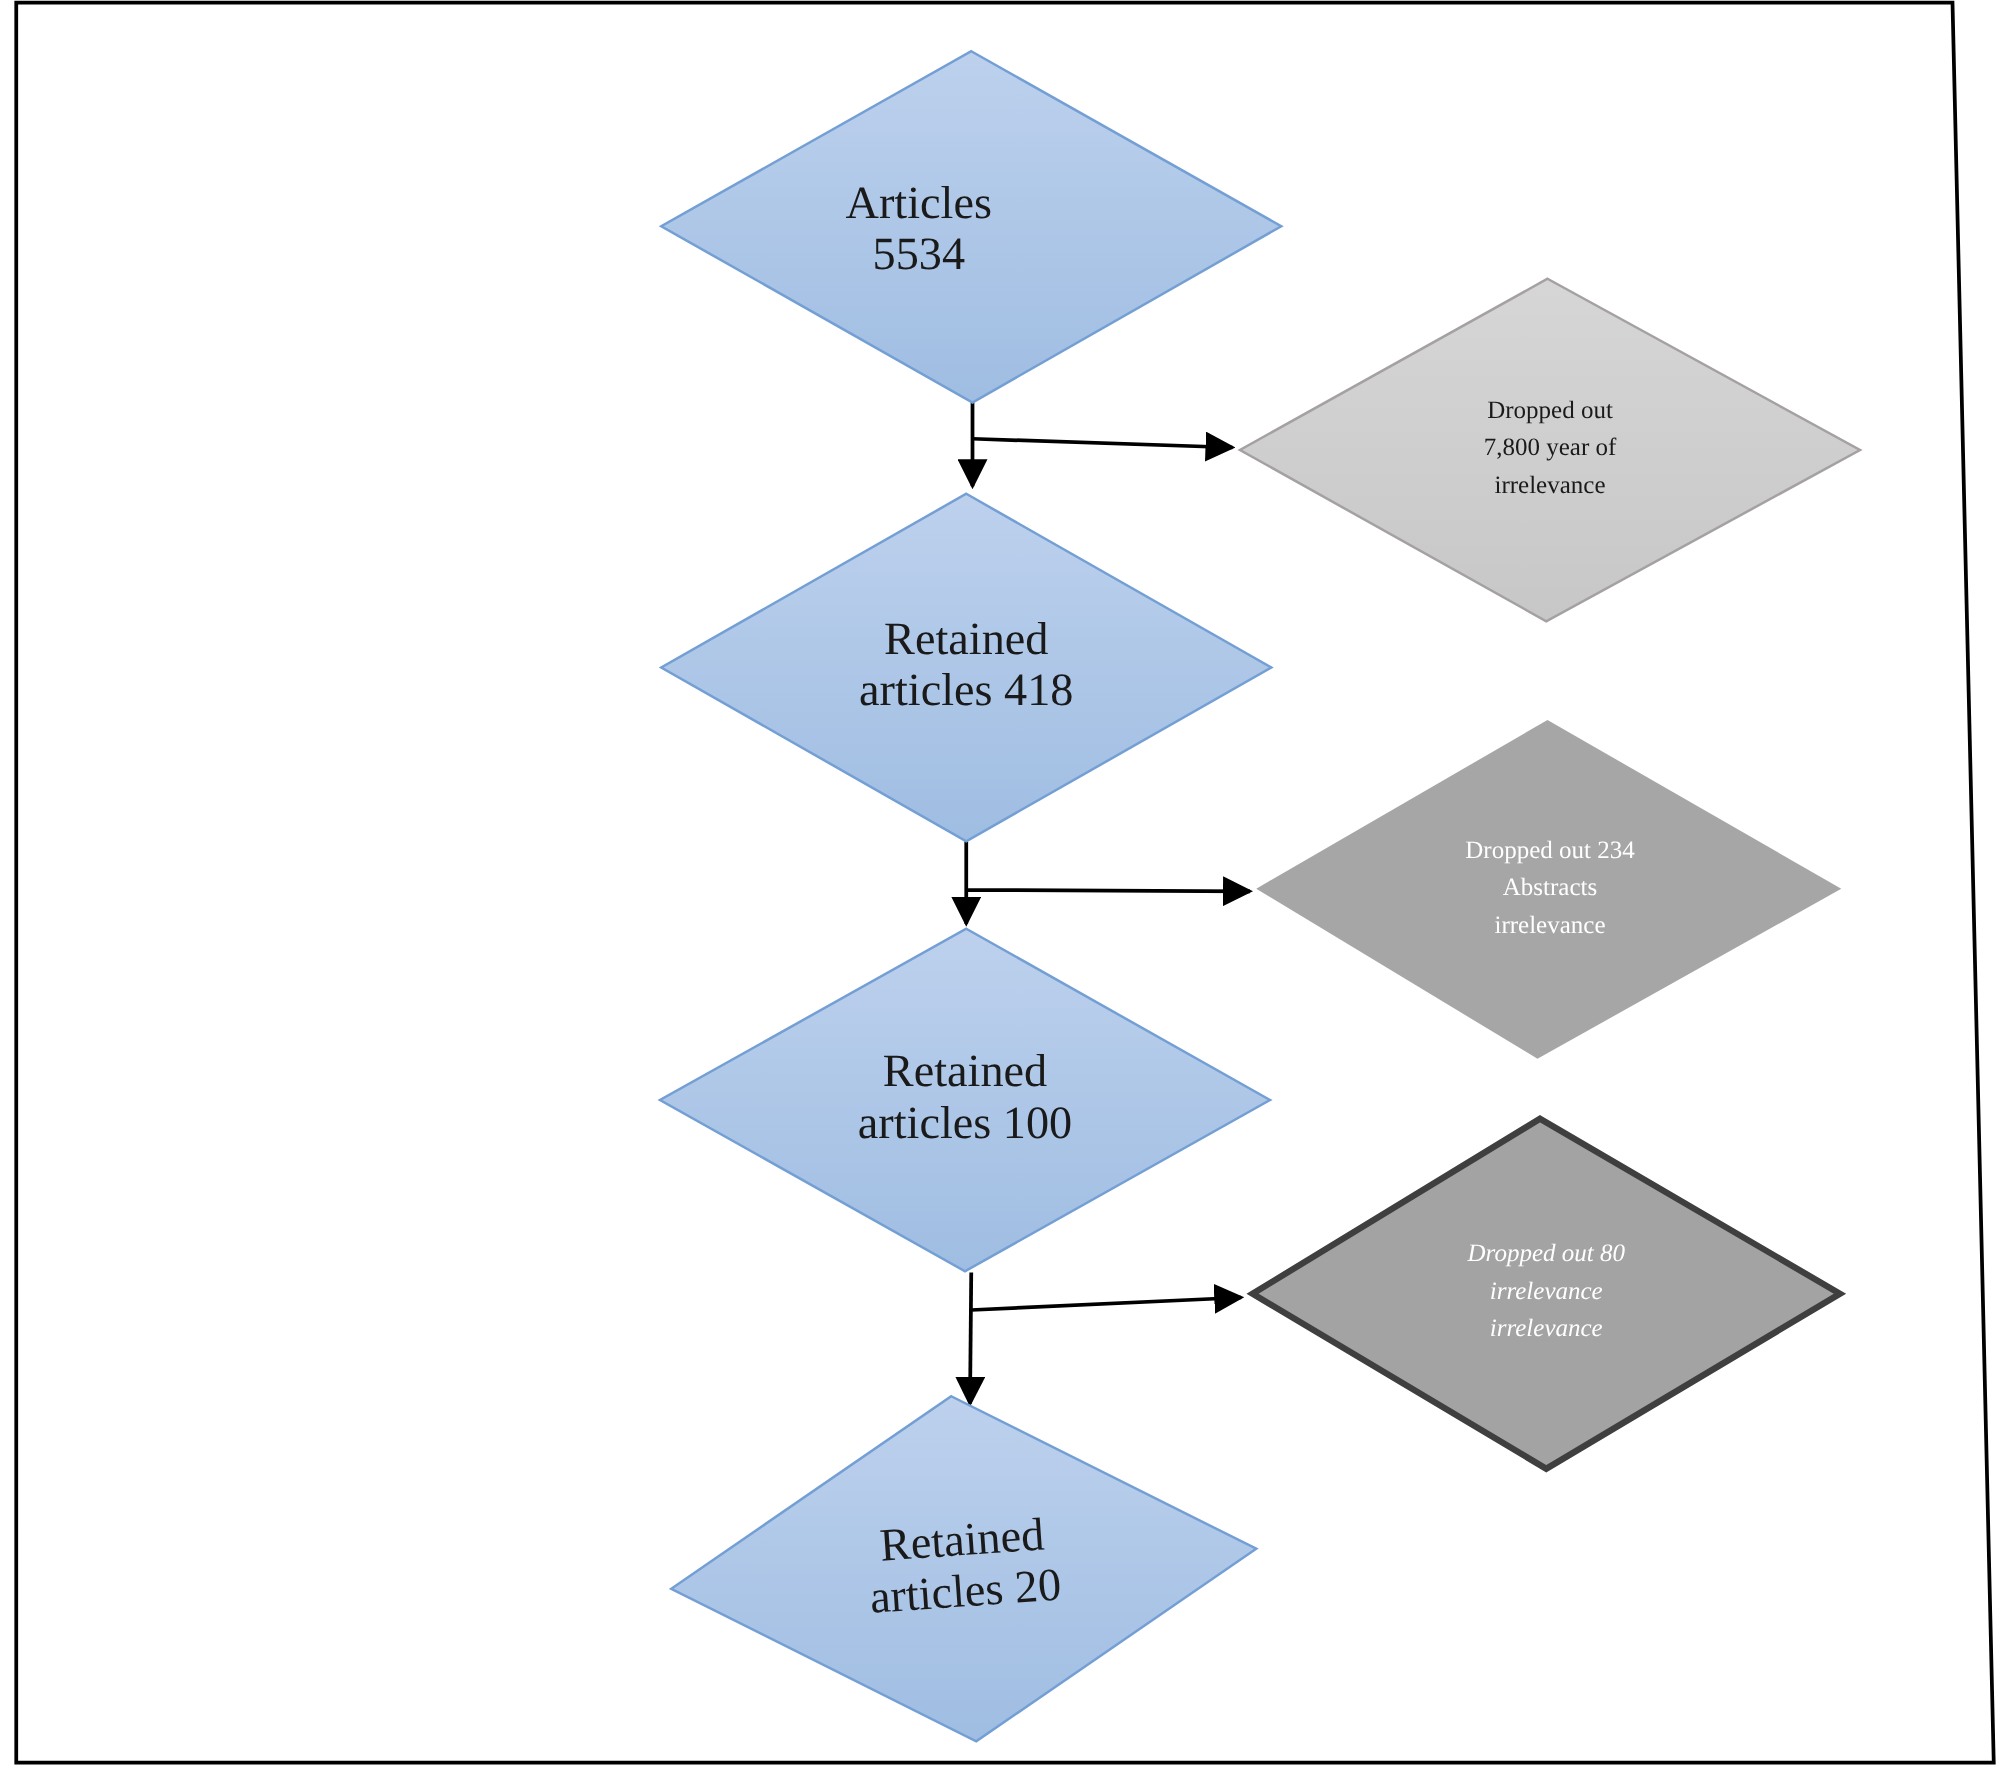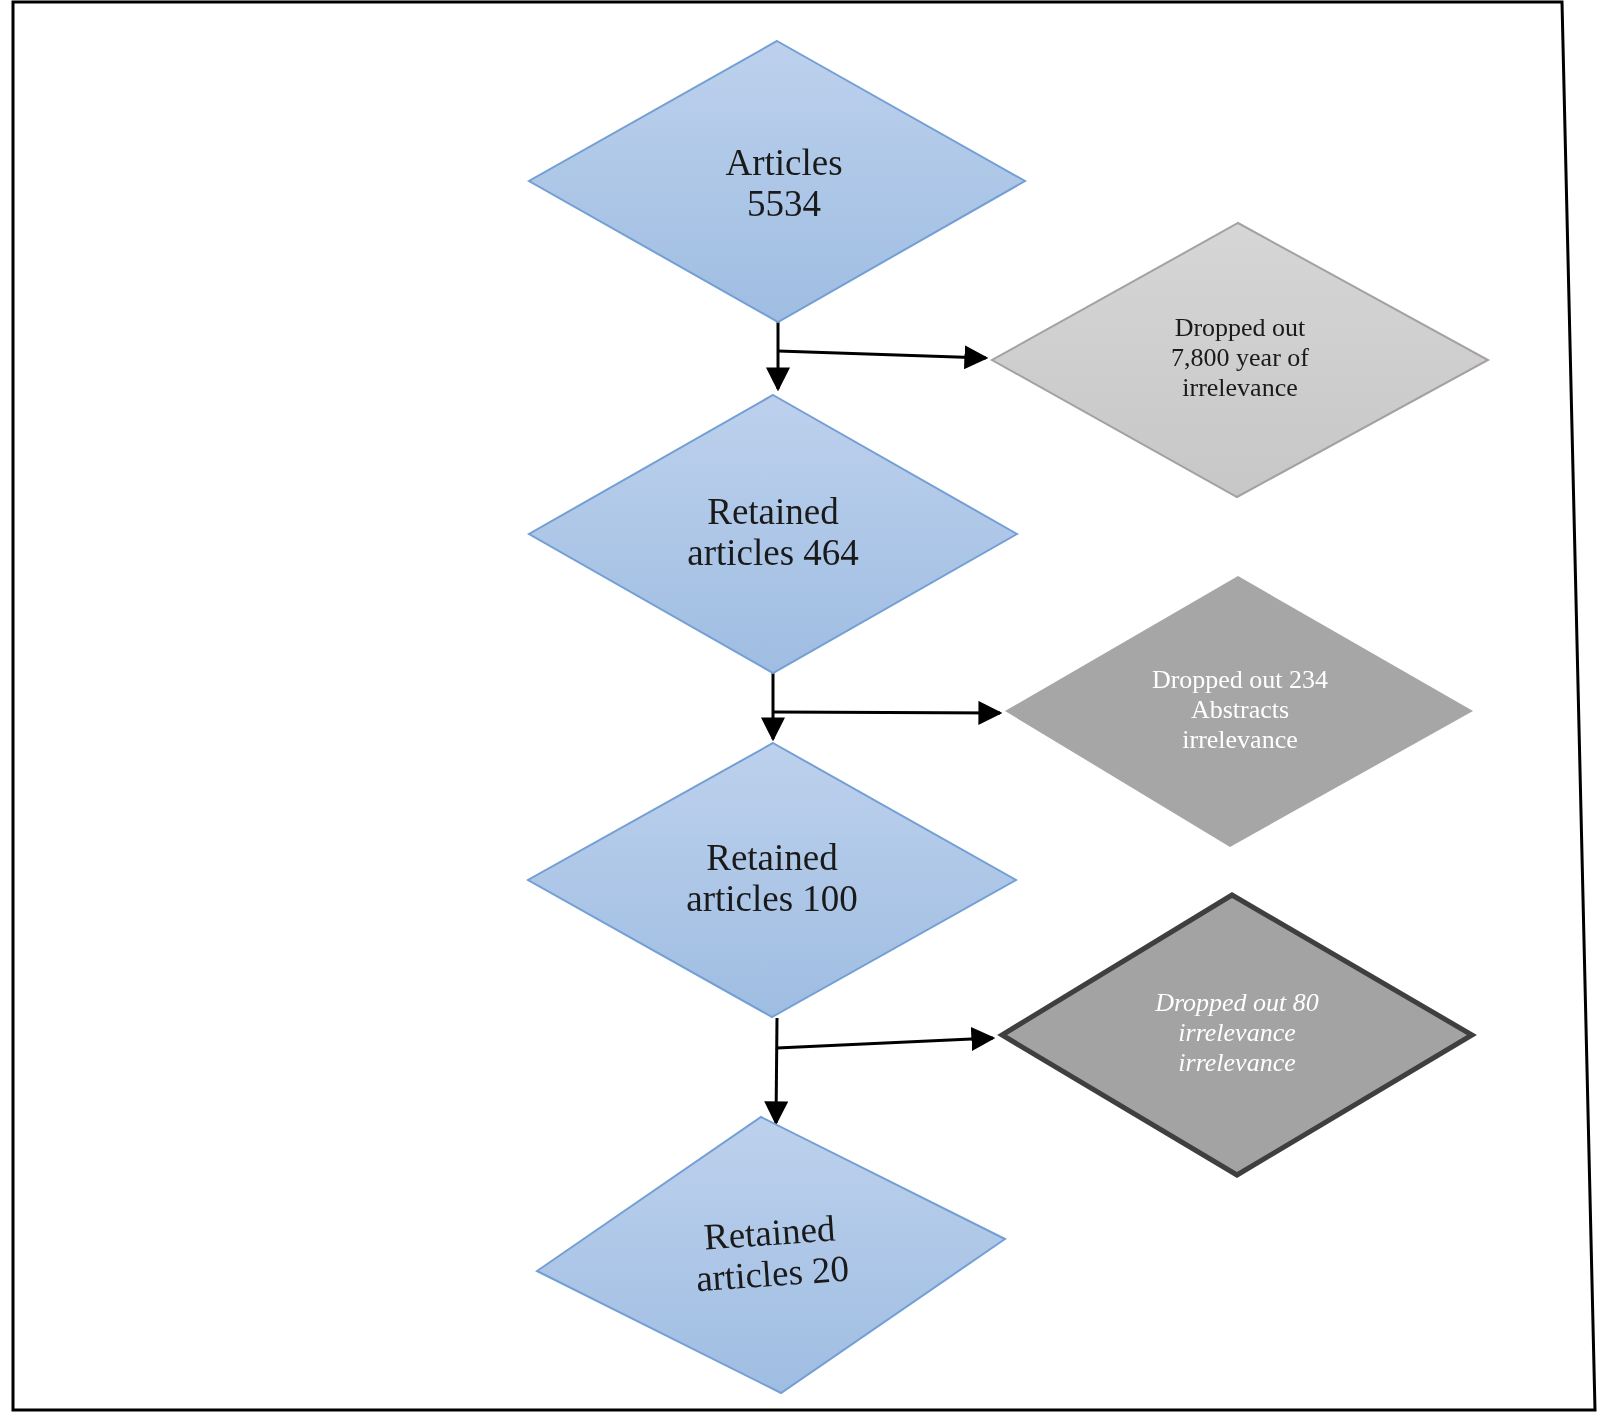--- a/index.html
+++ b/index.html
@@ -7,21 +7,21 @@
     width:1600px;height:1414px;background:#ffffff;position:relative;overflow:hidden;
     font-family:"Liberation Serif","DejaVu Serif",serif;
   }
   #diagram-svg{position:absolute;left:0;top:0;}
   .node-label{
     position:absolute;transform:translate(-50%,-50%);text-align:center;
     color:#1a1a1a;white-space:nowrap;pointer-events:none;
   }
   .node-label span{display:block;}
   .blue-label{font-size:37px;line-height:41px;}
-  .gray-label{font-size:26px;line-height:30px;}
+  .gray-label{font-size:20px;line-height:30px;}
   .white-text{color:#ffffff;}
   .rot-neg4{transform:translate(-50%,-50%) rotate(-4deg);}
 </style>
 </head>
 <body>
 
 <svg id="diagram-svg" width="1600" height="1414" viewBox="0 0 1600 1414">
   <defs>
     <linearGradient id="gradBlue" x1="0" y1="0" x2="0" y2="1">
       <stop offset="0" stop-color="#bdd1ed"></stop>
@@ -49,34 +49,34 @@
 
   <polygon points="777,41 1025,181 778,322 529,181" fill="url(#gradBlue)" stroke-width="2" stroke="#739fd4"></polygon>
   <polygon points="1238,223 1488,360 1237,497 992,360" fill="url(#gradGrayLight)" stroke-width="2" stroke="#a5a1a1"></polygon>
   <polygon points="773,395 1017,534 773,673 529,534" fill="url(#gradBlue)" stroke-width="2" stroke="#739fd4"></polygon>
   <polygon points="1238,576 1473,711 1230,847 1005,711" fill="#a6a6a6"></polygon>
   <polygon points="773,743 1016,880 772,1017 528,880" fill="url(#gradBlue)" stroke-width="2" stroke="#739fd4"></polygon>
   <polygon points="1232,895 1472,1035 1237,1175 1002,1035" stroke-width="5" fill="#a3a3a3" stroke="#3f3f3f"></polygon>
   <polygon points="761,1117 1005,1239 781,1393 537,1271" fill="url(#gradBlue)" stroke-width="2" stroke="#739fd4"></polygon>
 </svg>
 
-<div class="node-label blue-label" style="left:784px;top:183px;">
+<div class="node-label blue-label" style="left:735px;top:183px;">
   <span>Articles</span>
   <span>5534</span>
 </div>
 
 <div class="node-label gray-label" style="left:1240px;top:358px;">
   <span>Dropped out</span>
   <span>7,800 year of</span>
   <span>irrelevance</span>
 </div>
 
 <div class="node-label blue-label" style="left:773px;top:532px;">
   <span>Retained</span>
-  <span>articles 464</span>
+  <span>articles 418</span>
 </div>
 
 <div class="node-label gray-label white-text" style="left:1240px;top:710px;">
   <span>Dropped out 234</span>
   <span>Abstracts</span>
   <span>irrelevance</span>
 </div>
 
 <div class="node-label blue-label" style="left:772px;top:878px;">
   <span>Retained</span>

